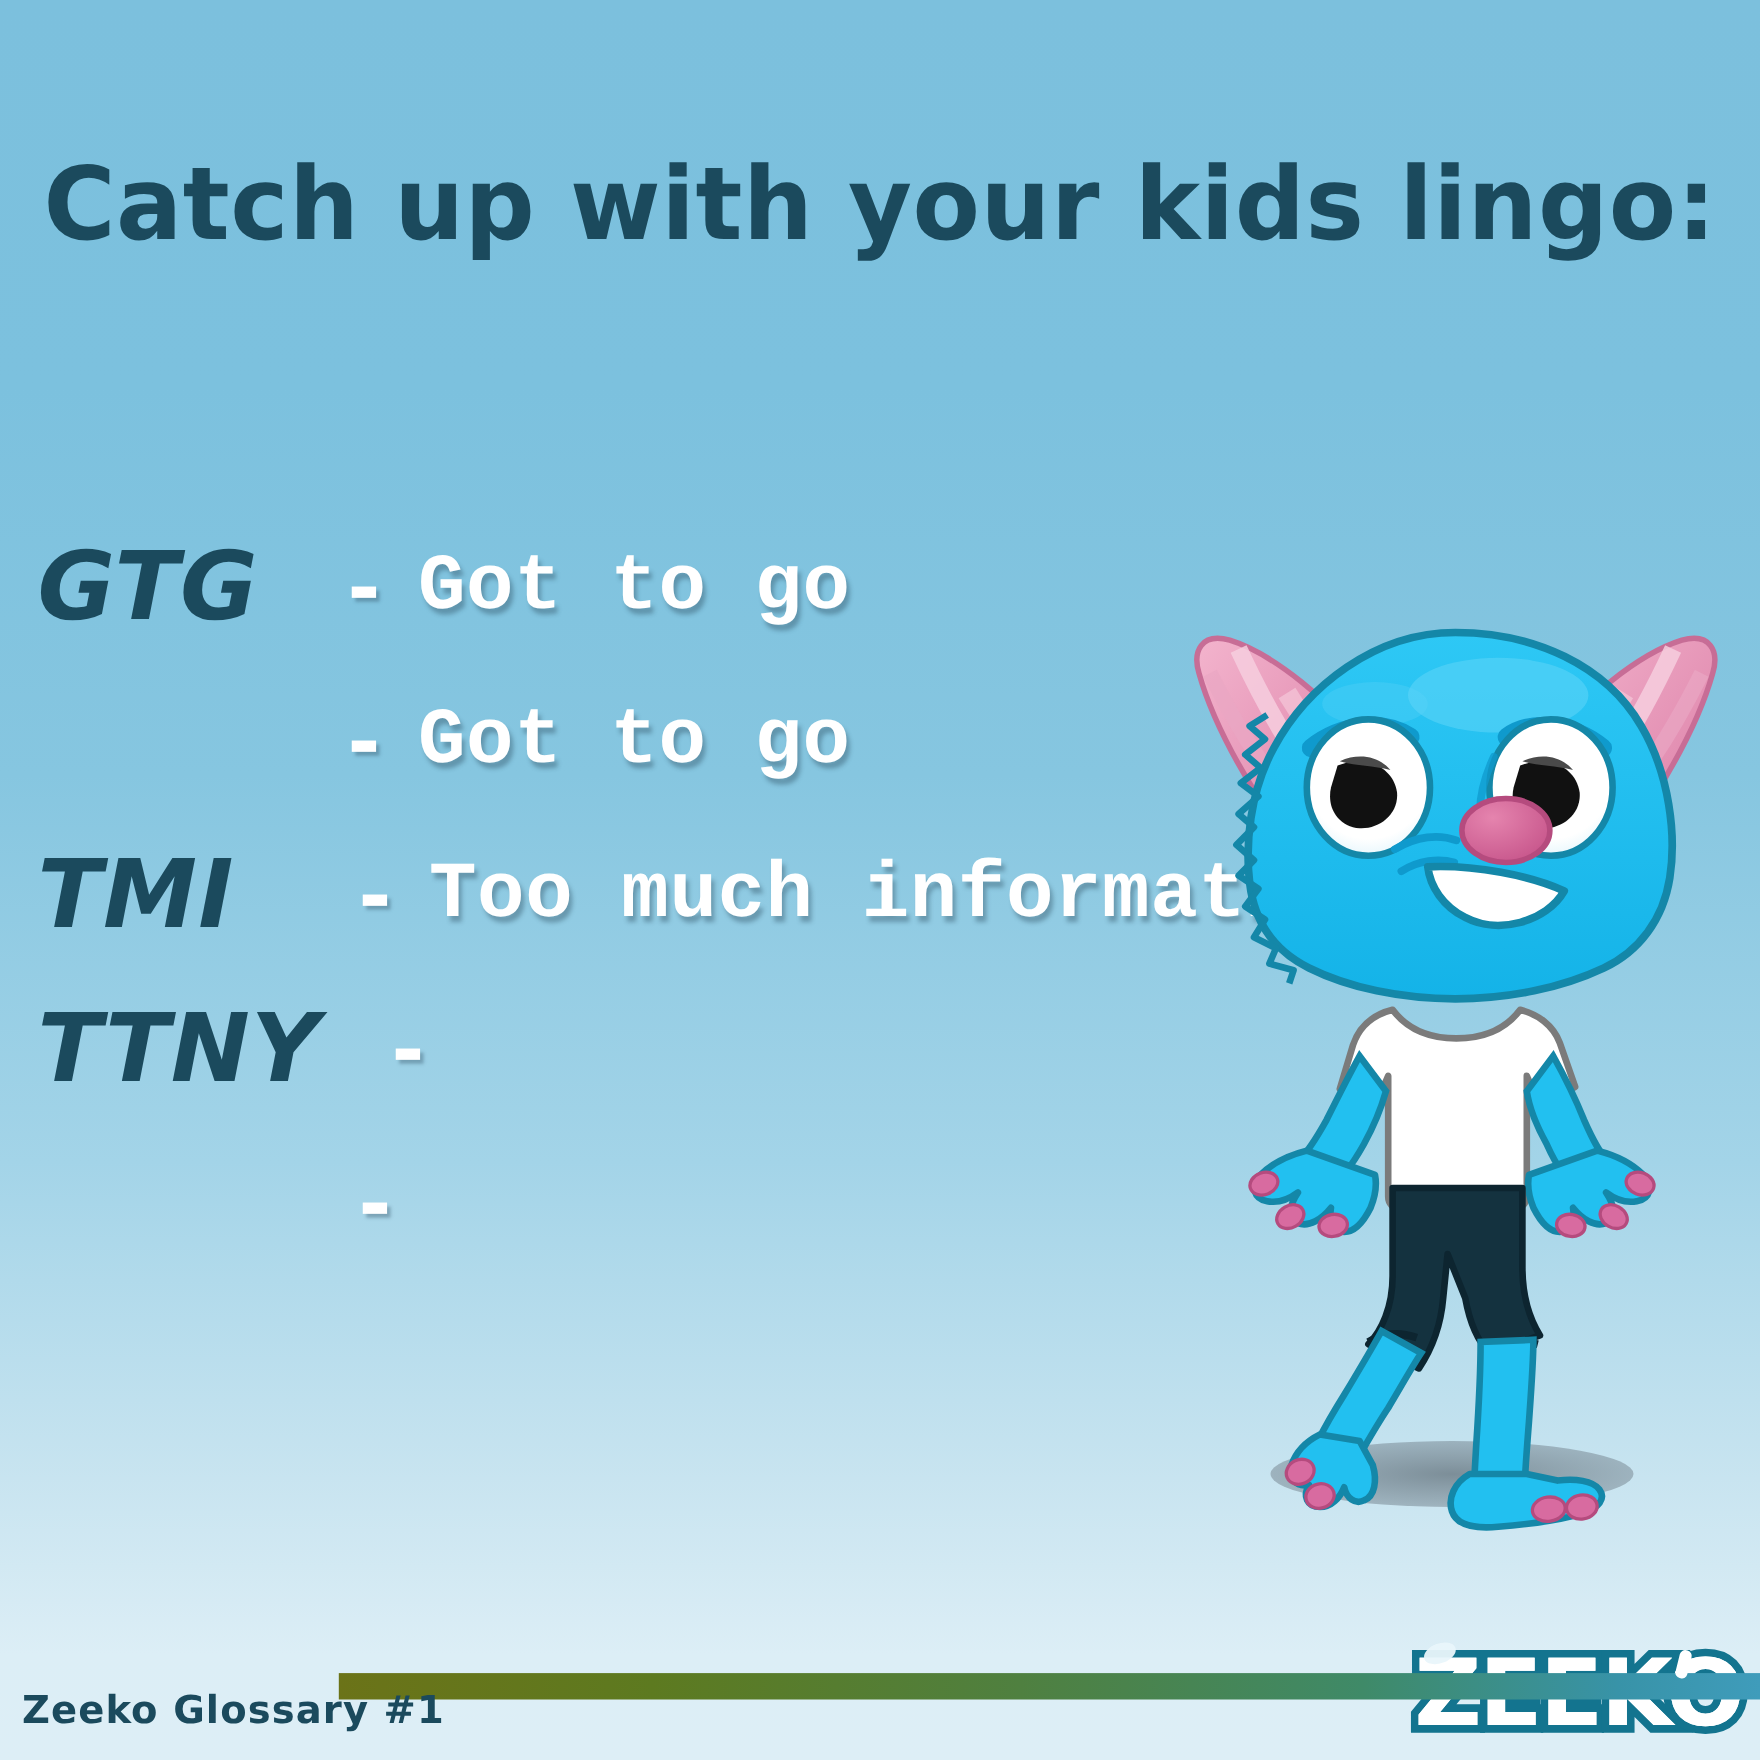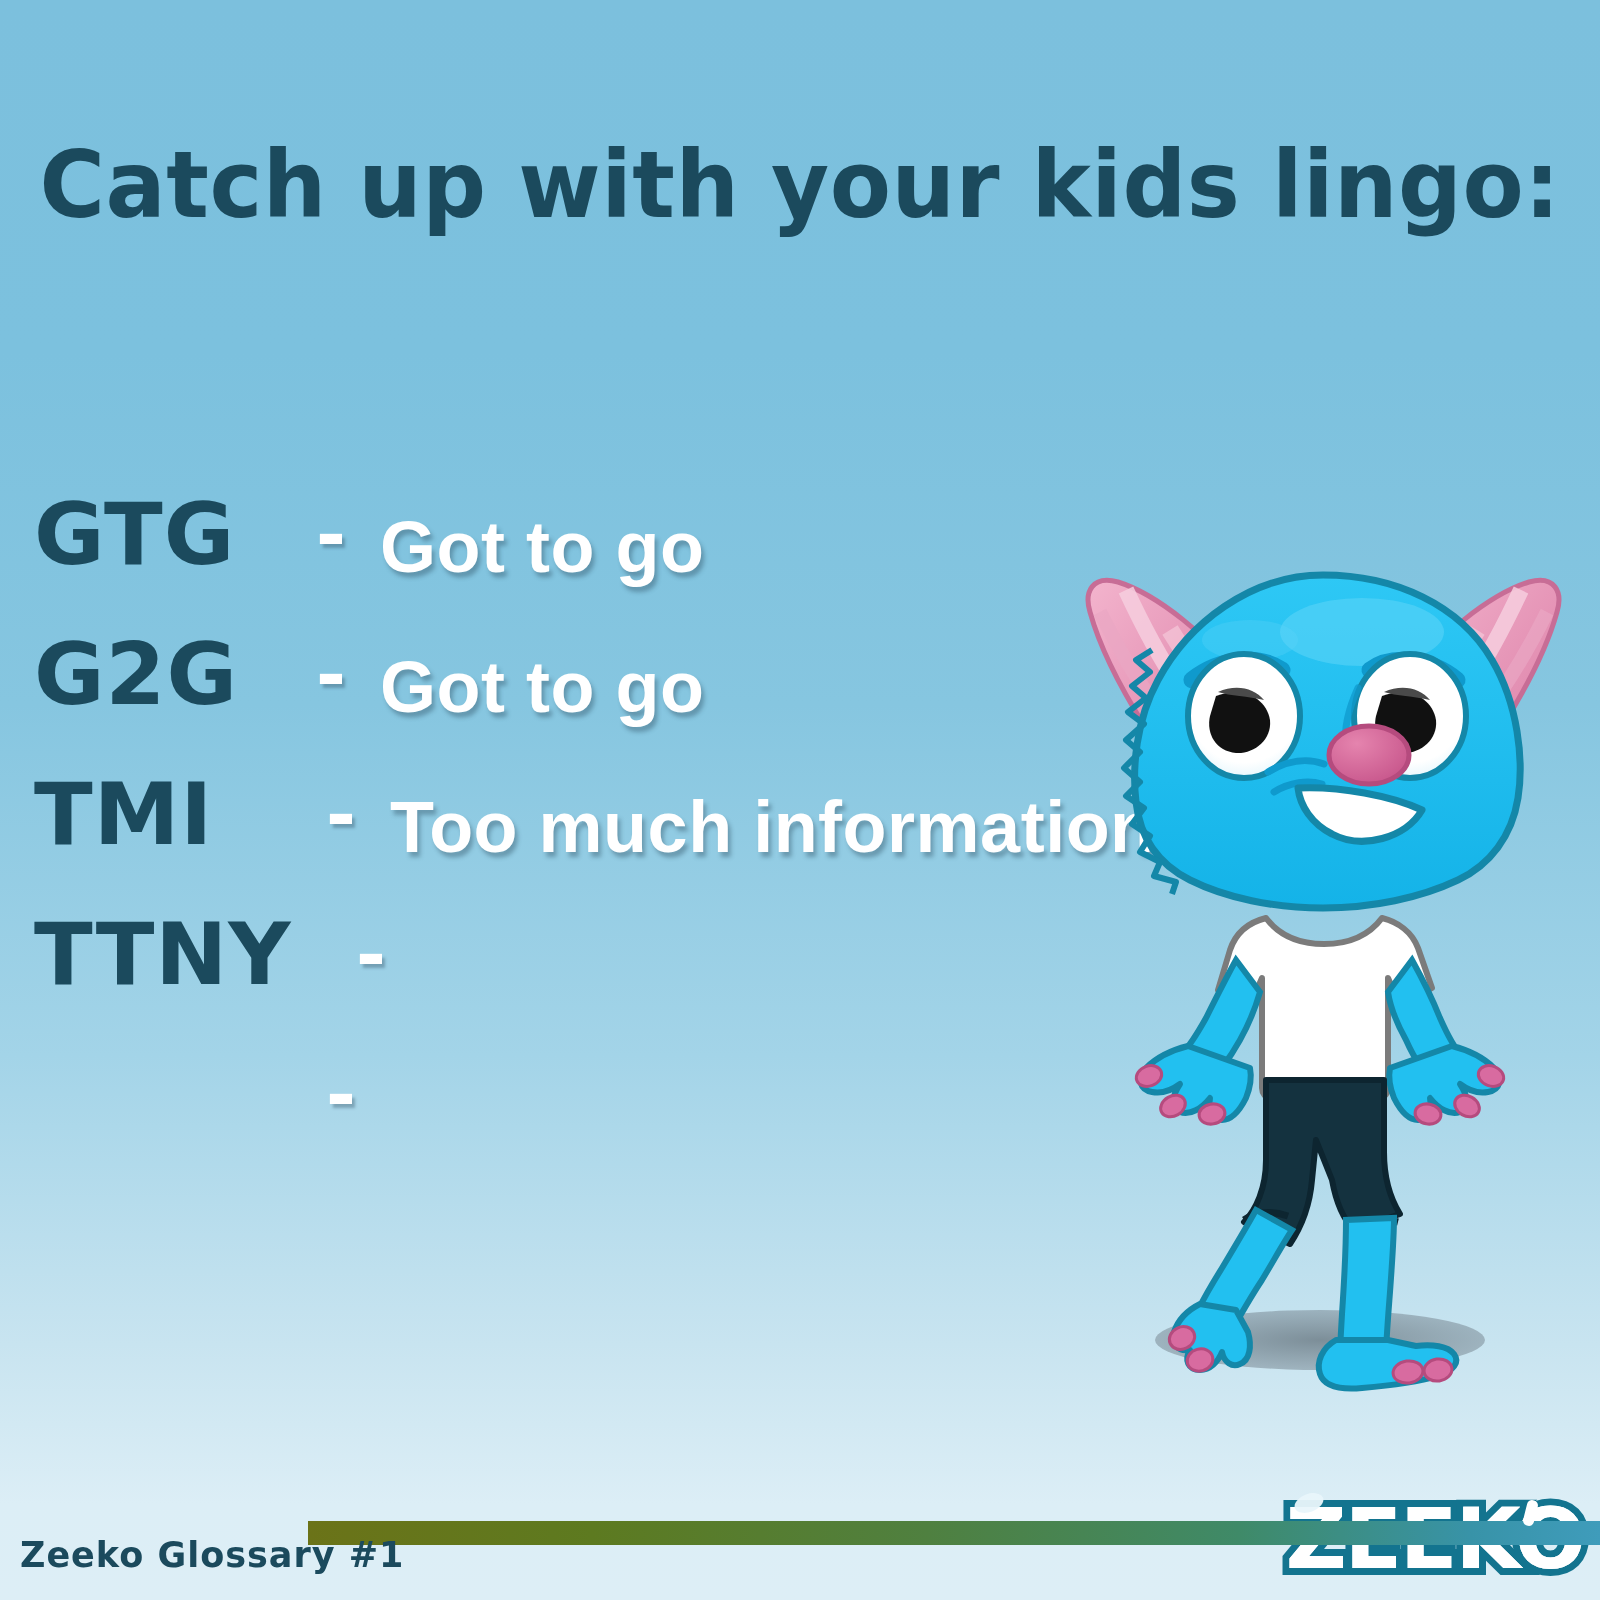--- a/index.html
+++ b/index.html
@@ -58,35 +58,36 @@
     text-align: left;
     padding-left: 34px;
     box-sizing: border-box;
     font-family: "DejaVu Sans", sans-serif;
     font-weight: 700;
     font-size: 86px;
     line-height: 108px;
     color: #1b4a5d;
     white-space: nowrap;
     letter-spacing: 1px;
+    font-style: italic;
   }
   .dash {
     position: absolute;
     top: 0;
     font-family: "DejaVu Sans", sans-serif;
     font-weight: 700;
     font-size: 72px;
     line-height: 108px;
     color: #ffffff;
     text-shadow: 3px 4px 3px rgba(40, 70, 90, 0.35);
   }
   .meaning {
     position: absolute;
-    top: 13px;
-    font-family: Liberation Sans, sans-serif;
+    top: 0;
+    font-family: Liberation Mono, monospace;
     font-weight: 700;
     font-size: 72px;
     line-height: 108px;
     color: #ffffff;
     white-space: nowrap;
     text-shadow: 3px 5px 4px rgba(40, 70, 90, 0.38);
     letter-spacing: 0.5px;
   }
 
   
@@ -189,21 +190,20 @@
 
   <div class="glossary">
 
     <div class="row">
       <span class="acronym">GTG</span>
       <span class="dash" style="left:316px;">-</span>
       <span class="meaning" style="left:380px;">Got to go</span>
     </div>
 
     <div class="row">
-      <span class="acronym">G2G</span>
       <span class="dash" style="left:316px;">-</span>
       <span class="meaning" style="left:380px;">Got to go</span>
     </div>
 
     <div class="row">
       <span class="acronym">TMI</span>
       <span class="dash" style="left:326px;">-</span>
       <span class="meaning" style="left:390px;">Too much information</span>
     </div>
 

